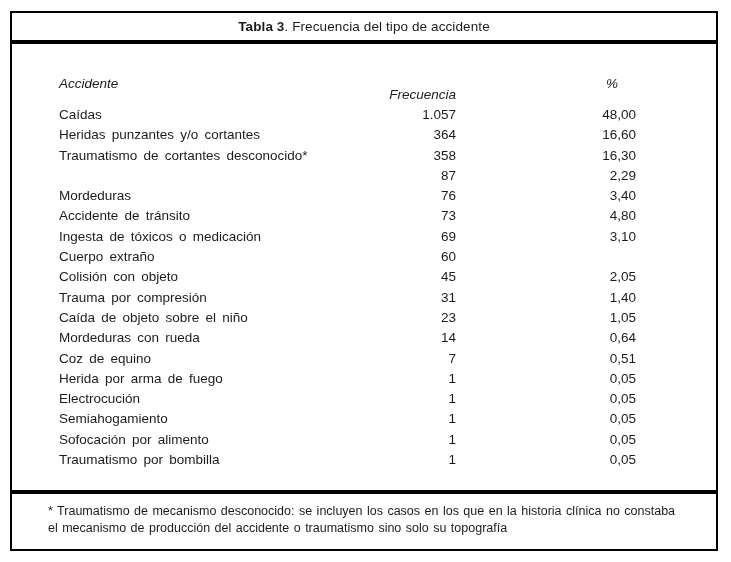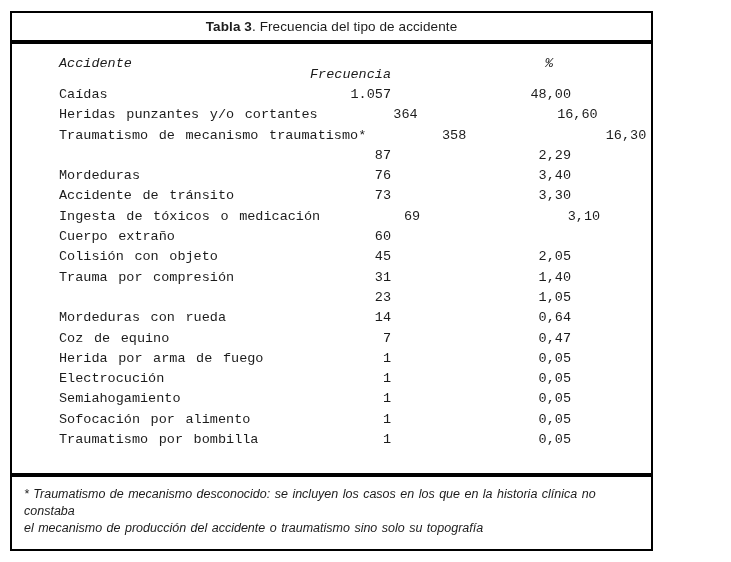--- a/index.html
+++ b/index.html
@@ -12,64 +12,62 @@
   }
   .page {
     position: relative;
     width: 731px; height: 562px;
     background: #ffffff;
     overflow: hidden;
   }
   .table-box {
     position: absolute;
     left: 10px; top: 11px;
-    width: 643px; height: 540px;
+    width: 708px; height: 540px;
     border: 2px solid #000000;
     background: #ffffff;
     display: flex;
     flex-direction: column;
   }
   .title-bar {
     flex: 0 0 auto;
     height: 31px;
     display: flex;
     align-items: center;
     justify-content: center;
     border-bottom: 4px solid #000000;
     font-size: 13.5px;
     letter-spacing: 0.1px;
   }
   .title-bar .bold { font-weight: bold; }
   .content {
     flex: 1 1 auto;
-    padding-top: 0;
+    padding-top: 20px;
     overflow: hidden;
-    font-family: Liberation Mono, monospace;
   }
   .grid-row {
     display: grid;
     grid-template-columns: 47px 1fr 100px 180px 80px;
     align-items: center;
     height: 20.3px;
     font-size: 13.5px;
   }
   .grid-row .name { grid-column: 2; word-spacing: 2.5px; white-space: nowrap; }
   .grid-row .freq { grid-column: 3; text-align: right; }
   .grid-row .pct  { grid-column: 4; text-align: right; }
   .header-row { font-style: italic; margin-bottom: 20px; }
   .header-row .freq { word-spacing: 1px; margin-top: 23px; }
   .header-row .pct  { padding-right: 18px; }
   .footnote {
     flex: 0 0 auto;
     border-top: 4px solid #000000;
-    padding: 9px 40px 12px 12px;
+    padding: 9px 40px 12px 36px;
     font-size: 12.5px;
     line-height: 17px;
     word-spacing: 1px;
-    font-style: italic;
   }
 </style>
 </head>
 <body>
 
 <div class="page">
   <div class="table-box">
 
     <div class="title-bar">
       <span>
@@ -91,41 +89,41 @@
           <div class="pct">48,00</div>
         </div>
 
         <div class="grid-row">
           <div class="name">Heridas punzantes y/o cortantes</div>
           <div class="freq">364</div>
           <div class="pct">16,60</div>
         </div>
 
         <div class="grid-row">
-          <div class="name">Traumatismo de mecanismo traumatismo*</div>
+          <div class="name">Traumatismo de cortantes desconocido*</div>
           <div class="freq">358</div>
           <div class="pct">16,30</div>
         </div>
 
         <div class="grid-row">
           <div class="freq">87</div>
           <div class="pct">2,29</div>
         </div>
 
 
         <div class="grid-row">
           <div class="name">Mordeduras</div>
           <div class="freq">76</div>
           <div class="pct">3,40</div>
         </div>
 
         <div class="grid-row">
           <div class="name">Accidente de tránsito</div>
           <div class="freq">73</div>
-          <div class="pct">3,30</div>
+          <div class="pct">4,80</div>
         </div>
 
         <div class="grid-row">
           <div class="name">Ingesta de tóxicos o medicación</div>
           <div class="freq">69</div>
           <div class="pct">3,10</div>
         </div>
 
         <div class="grid-row">
           <div class="name">Cuerpo extraño</div>
@@ -138,34 +136,35 @@
           <div class="pct">2,05</div>
         </div>
 
         <div class="grid-row">
           <div class="name">Trauma por compresión</div>
           <div class="freq">31</div>
           <div class="pct">1,40</div>
         </div>
 
         <div class="grid-row">
+          <div class="name">Caída de objeto sobre el niño</div>
           <div class="freq">23</div>
           <div class="pct">1,05</div>
         </div>
 
         <div class="grid-row">
           <div class="name">Mordeduras con rueda</div>
           <div class="freq">14</div>
           <div class="pct">0,64</div>
         </div>
 
         <div class="grid-row">
           <div class="name">Coz de equino</div>
           <div class="freq">7</div>
-          <div class="pct">0,47</div>
+          <div class="pct">0,51</div>
         </div>
 
         <div class="grid-row">
           <div class="name">Herida por arma de fuego</div>
           <div class="freq">1</div>
           <div class="pct">0,05</div>
         </div>
 
         <div class="grid-row">
           <div class="name">Electrocución</div>

